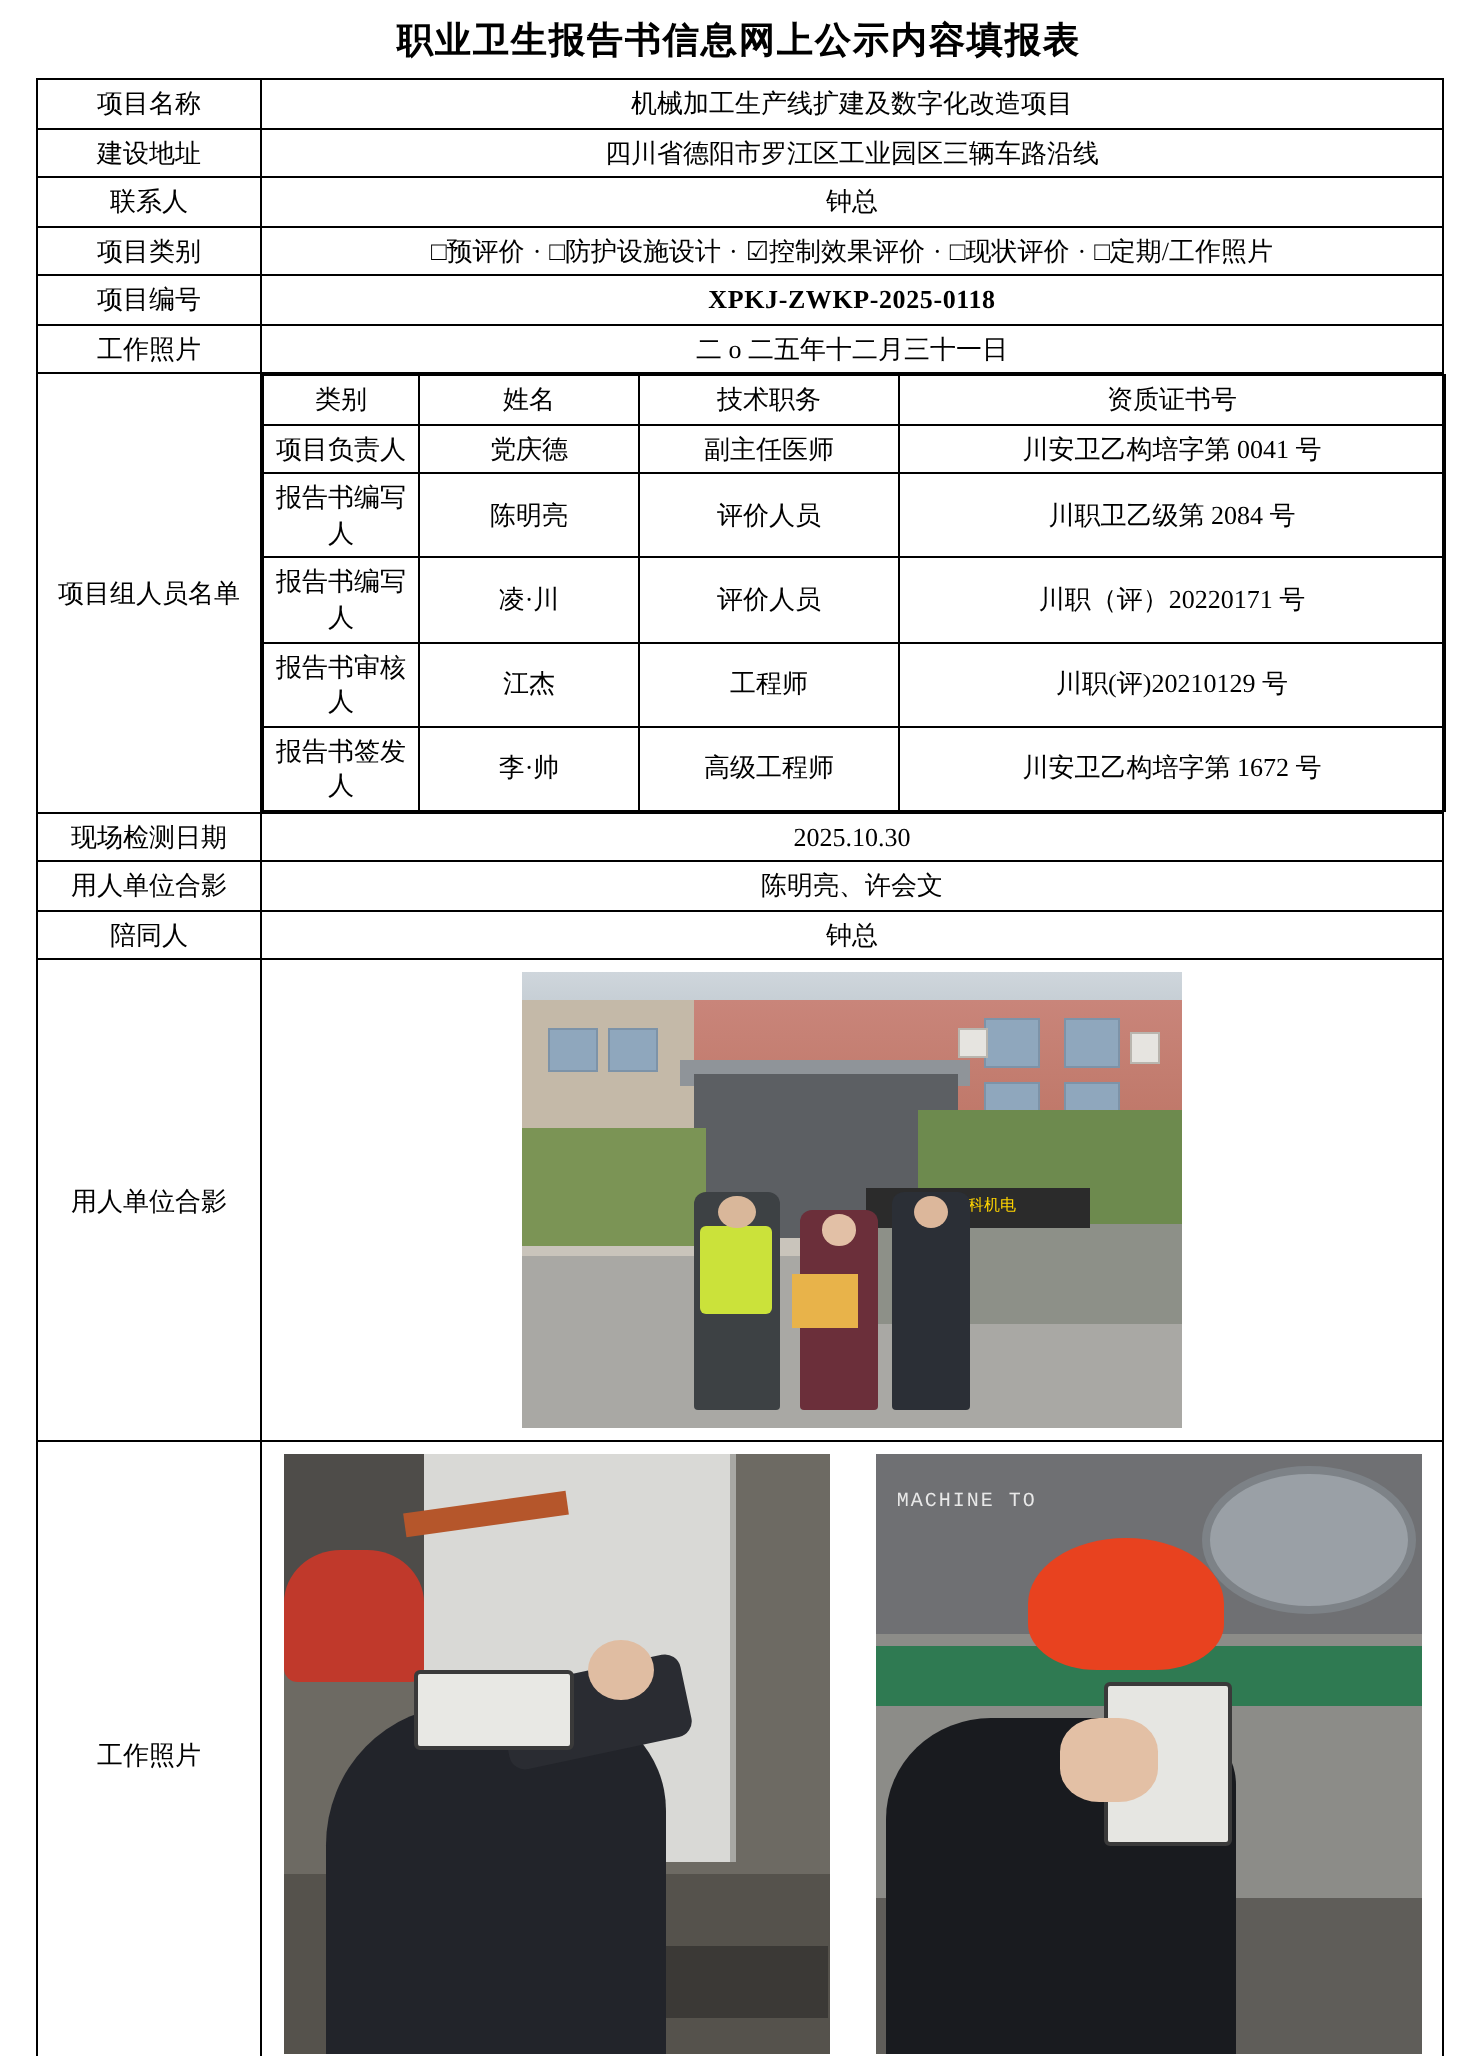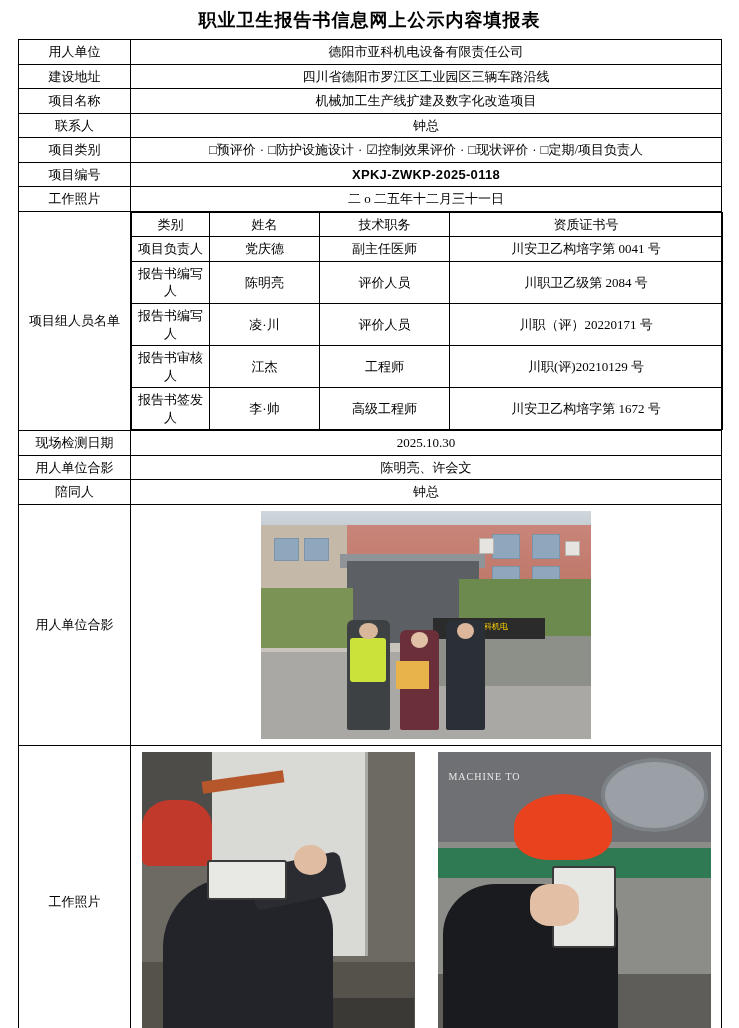--- a/index.html
+++ b/index.html
@@ -42,21 +42,21 @@
     padding: 3px 4px;
     line-height: 1.35;
   }
   .lbl {
     width: 112px;
   }
   .val {
     text-align: center;
   }
   .code-val {
-    font-family: Liberation Sans, sans-serif;
+    font-family: Liberation Serif, serif;
     font-weight: bold;
     letter-spacing: 0.3px;
   }
   .checks span.chk {
     margin: 0 4px;
     white-space: nowrap;
     font-size: 13px;
   }
   table.inner {
     width: 100%;
@@ -174,21 +174,21 @@
   .w1 .person { position: absolute; left: 8%; bottom: 0; width: 62%; height: 58%; background: #22242a; border-radius: 40% 30% 0 0; }
   .w1 .arm { position: absolute; left: 40%; top: 36%; width: 34%; height: 14%; background: #2a2c32; transform: rotate(-12deg); border-radius: 8px; }
   .w1 .hand { position: absolute; left: 56%; top: 31%; width: 12%; height: 10%; background: #e0bda2; border-radius: 50%; }
   .w1 .meter { position: absolute; left: 24%; top: 36%; width: 28%; height: 12%; background: #e8e8e4; border: 2px solid #3a3a3a; border-radius: 3px; }
   .w1 .floor { position: absolute; left: 0; bottom: 0; width: 100%; height: 30%; background: #55524c; }
   .w1 .rail { position: absolute; left: 40%; bottom: 6%; width: 60%; height: 12%; background: #3b3936; }
   
   .w2 { position: absolute; inset: 0; background: #8c8c88; }
   .w2 .topmach { position: absolute; left: 0; top: 0; width: 100%; height: 30%; background: #6f7073; }
   .w2 .disc { position: absolute; left: 60%; top: 2%; width: 36%; height: 22%; background: #9aa0a6; border-radius: 50%; border: 4px solid #7d8287; }
-  .w2 .txt { position: absolute; left: 4%; top: 6%; color: #e8e8e8; font-size: 10px; font-family: Liberation Serif, serif; letter-spacing: 1px; }
+  .w2 .txt { position: absolute; left: 4%; top: 6%; color: #e8e8e8; font-size: 10px; font-family: Liberation Mono, monospace; letter-spacing: 1px; }
   .w2 .green { position: absolute; left: 0; top: 32%; width: 100%; height: 10%; background: #2f7a52; }
   .w2 .helmet { position: absolute; left: 28%; top: 14%; width: 36%; height: 22%; background: #e8421f; border-radius: 50% 50% 35% 35%; }
   .w2 .person { position: absolute; left: 2%; bottom: 0; width: 64%; height: 56%; background: #191b1f; border-radius: 30% 20% 0 0; }
   .w2 .hand { position: absolute; left: 34%; top: 44%; width: 18%; height: 14%; background: #e3c0a5; border-radius: 40%; }
   .w2 .meter { position: absolute; left: 42%; top: 38%; width: 22%; height: 26%; background: #e6e6e2; border: 2px solid #3a3a3a; border-radius: 3px; }
   .w2 .floor { position: absolute; left: 0; bottom: 0; width: 100%; height: 26%; background: #5f5d59; }
 </style>
 </head>
 <body>
 
@@ -199,44 +199,40 @@
   <table class="main">
     <colgroup>
       <col style="width:112px">
       <col style="width:78px">
       <col style="width:110px">
       <col style="width:130px">
       <col style="width:273px">
     </colgroup>
 
     <tbody>
-        <tr>
-      <td class="lbl">用人单位</td>
-      <td colspan="4" class="val">德阳市亚科机电设备有限责任公司</td>
+
+    <tr>
+      <td class="lbl">项目名称</td>
+      <td colspan="4" class="val">机械加工生产线扩建及数字化改造项目</td>
     </tr>
 
     <tr>
       <td class="lbl">建设地址</td>
       <td colspan="4" class="val">四川省德阳市罗江区工业园区三辆车路沿线</td>
     </tr>
 
     <tr>
-      <td class="lbl">项目名称</td>
-      <td colspan="4" class="val">机械加工生产线扩建及数字化改造项目</td>
-    </tr>
-
-    <tr>
       <td class="lbl">联系人</td>
       <td colspan="4" class="val">钟总</td>
     </tr>
 
     <tr>
       <td class="lbl">项目类别</td>
       <td colspan="4" class="val checks">
-        <span class="chk">□预评价</span>·<span class="chk">□防护设施设计</span>·<span class="chk">☑控制效果评价</span>·<span class="chk">□现状评价</span>·<span class="chk">□定期/项目负责人</span>
+        <span class="chk">□预评价</span>·<span class="chk">□防护设施设计</span>·<span class="chk">☑控制效果评价</span>·<span class="chk">□现状评价</span>·<span class="chk">□定期/工作照片</span>
       </td>
     </tr>
 
     <tr>
       <td class="lbl">项目编号</td>
       <td colspan="4" class="val code-val">XPKJ-ZWKP-2025-0118</td>
     </tr>
 
     <tr>
       <td class="lbl">工作照片</td>

